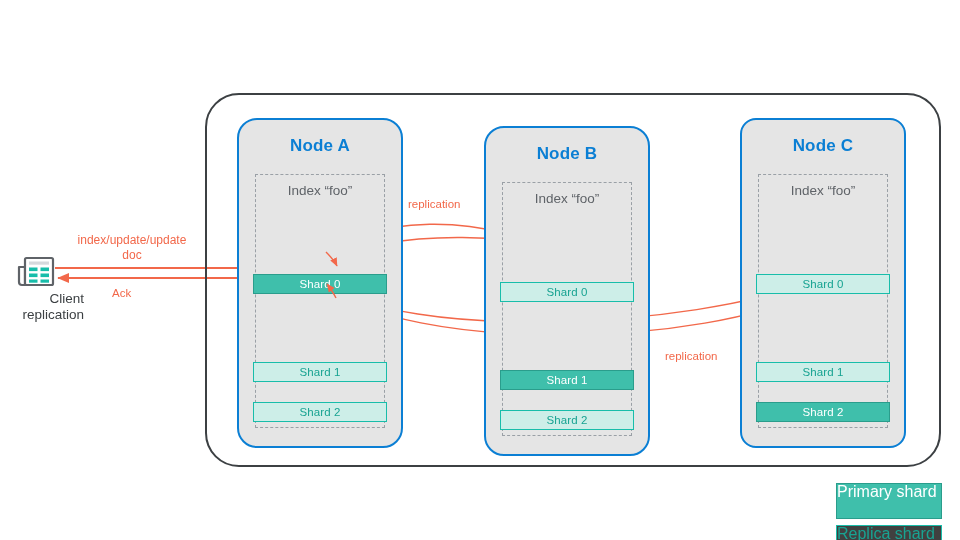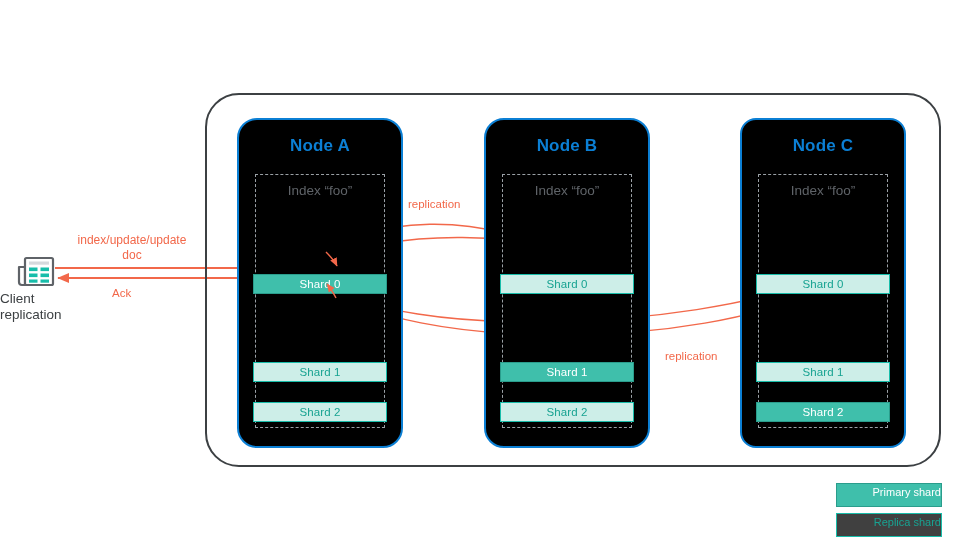--- a/index.html
+++ b/index.html
@@ -13,21 +13,21 @@
   
   .cluster{
     position:absolute;left:205px;top:93px;width:736px;height:374px;
     border:2px solid #3c4043;border-radius:34px;background:transparent;
     box-sizing:border-box;
   }
 
   
   .node{
     position:absolute;top:118px;width:166px;height:330px;
-    border:2px solid #0b7fd4;border-radius:20px;background:#000000;
+    border:2px solid #0b7fd4;border-radius:20px;background:#e5e5e5;
     box-sizing:border-box;
   }
   .node-title{
     position:absolute;left:0;right:0;top:16px;text-align:center;
     font-size:17px;font-weight:bold;color:#0b7fd4;letter-spacing:.2px;
   }
   .index-box{
     position:absolute;left:16px;right:16px;top:54px;bottom:18px;
     border:1px dashed #9aa0a6;background:transparent;box-sizing:border-box;
   }
@@ -46,33 +46,33 @@
   .shard.replica{background:#cdeee8;color:#18a392;}
   .shard.primary{background:#3fbfab;color:#ffffff;border-color:#2a9d8c;}
   .s0{top:154px;}
   .s1{top:242px;}
   .s2{top:282px;}
 
   
   .client-wrap{position:absolute;left:0px;top:255px;width:84px;}
   .client-icon{position:absolute;left:16px;top:0px;width:40px;height:32px;}
   .client-label{
-    position:absolute;left:0;top:36px;width:84px;text-align:left;
+    position:absolute;left:0;top:36px;width:84px;text-align:right;
     font-size:13.5px;color:#3c4043;line-height:16px;
   }
 
   
   .alabel{position:absolute;color:#f2684a;font-size:11.5px;white-space:nowrap;}
   .alabel.big{font-size:12px;text-align:center;line-height:15px;}
 
   
   .legend{position:absolute;left:836px;top:483px;width:106px;}
   .legend-item{
-    box-sizing:border-box;width:106px;height:24px;border:1px solid #18bdaa;
-    font-size:11px;line-height:16px;text-align:right;margin-bottom:6px;
+    box-sizing:border-box;width:106px;height:36px;border:1px solid #18bdaa;
+    font-size:16px;line-height:16px;text-align:left;margin-bottom:6px;
   }
   .legend-item.primary{background:#3fbfab;color:#ffffff;border-color:#2a9d8c;}
   .legend-item.replica{background:#404040;color:#18a392;}
 
   svg.overlay{position:absolute;left:0;top:0;width:960px;height:540px;pointer-events:none;}
 </style>
 </head>
 <body>
 
 <div id="stage">
@@ -102,21 +102,21 @@
   <div class="node" style="left:237px;">
     <div class="node-title">Node A</div>
     <div class="index-box">
       <div class="index-title">Index “foo”</div>
     </div>
     <div class="shard primary s0">Shard 0</div>
     <div class="shard replica s1">Shard 1</div>
     <div class="shard replica s2">Shard 2</div>
   </div>
 
-  <div class="node" style="left:484px;">
+  <div class="node" style="left:484px;margin-top:8px;">
     <div class="node-title">Node B</div>
     <div class="index-box">
       <div class="index-title">Index “foo”</div>
     </div>
     <div class="shard replica s0">Shard 0</div>
     <div class="shard primary s1">Shard 1</div>
     <div class="shard replica s2">Shard 2</div>
   </div>
 
   <div class="node" style="left:740px;border-radius:16px;">

